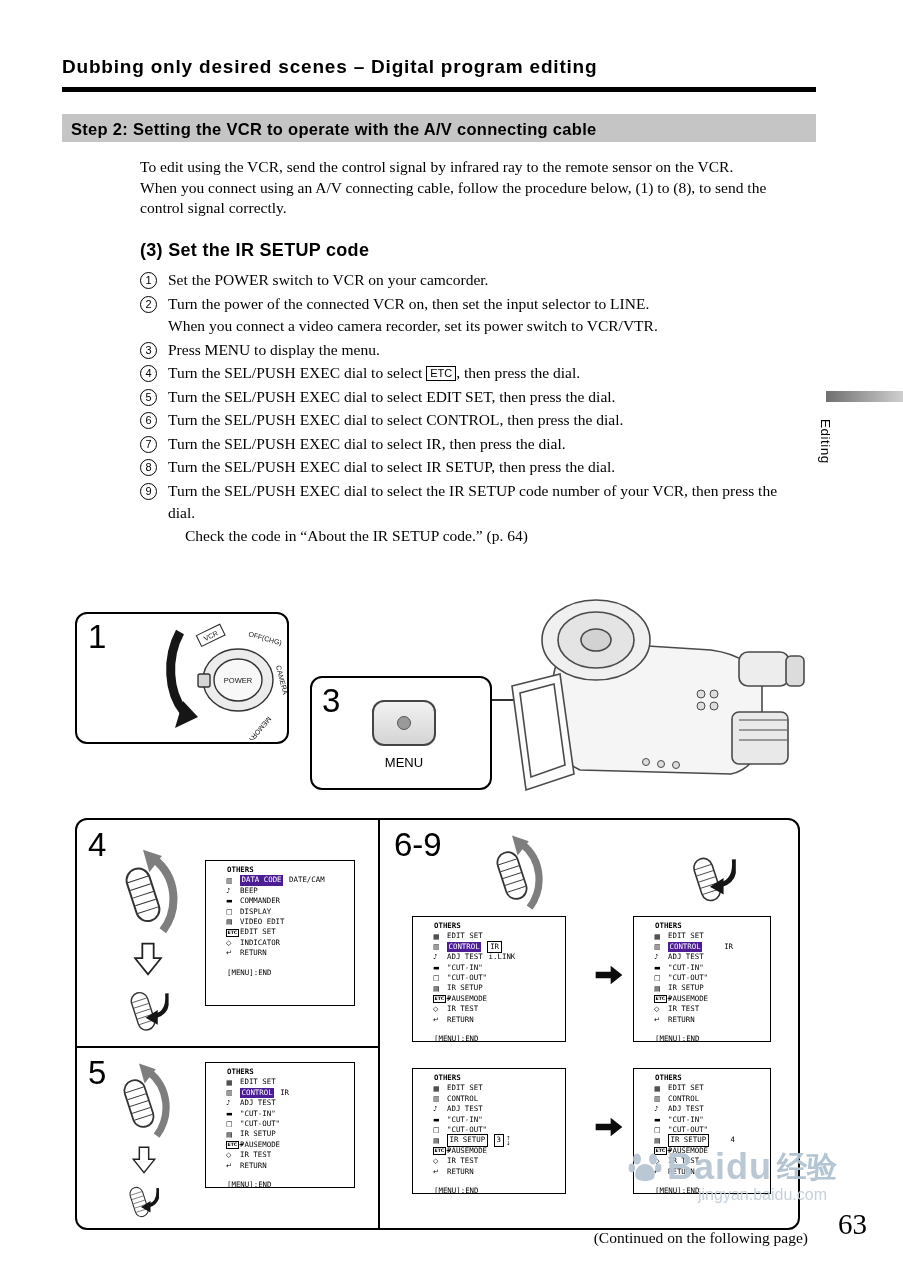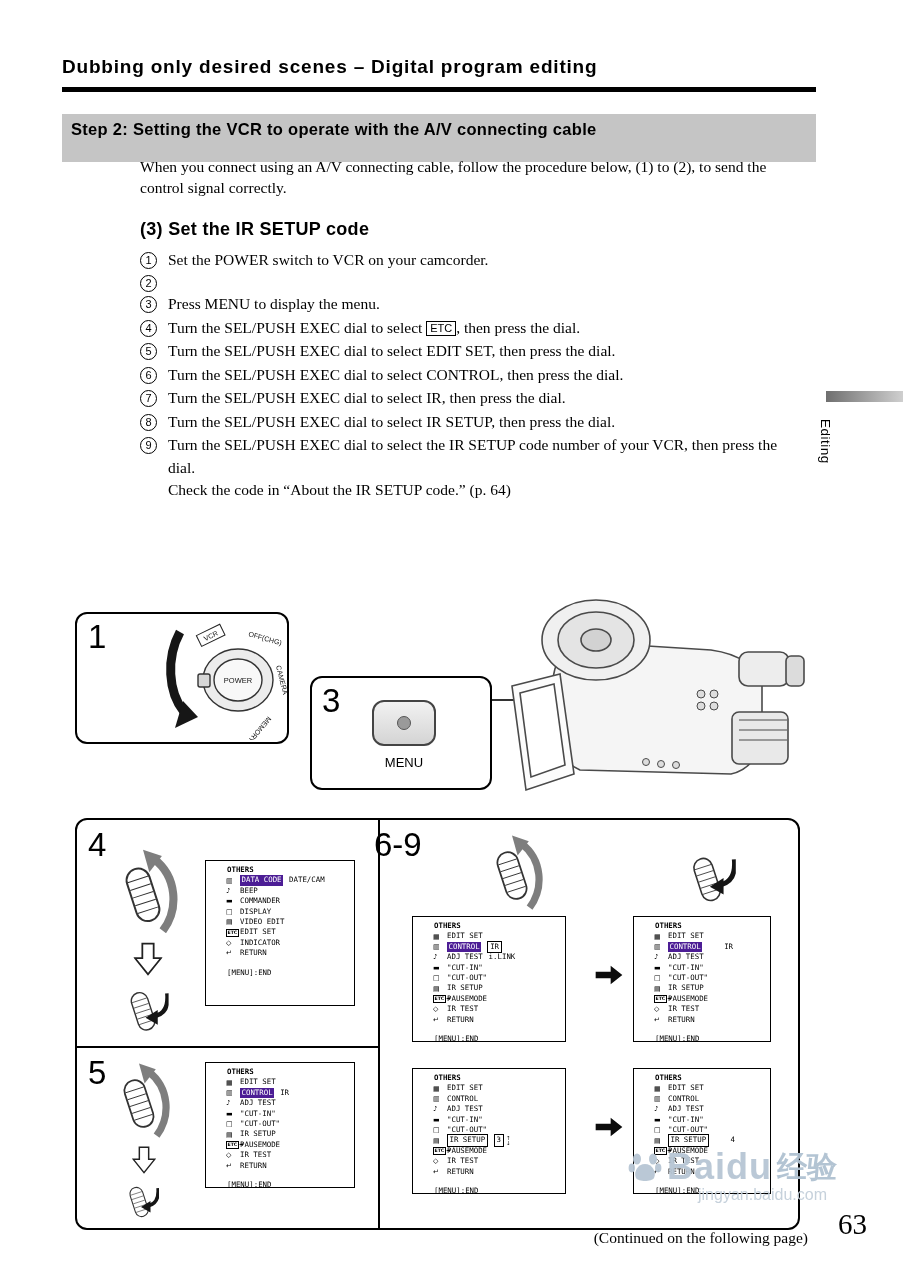--- a/index.html
+++ b/index.html
@@ -3,34 +3,34 @@
 <meta charset="utf-8">
 <style>
   * { margin:0; padding:0; box-sizing:border-box; }
   html,body { background:#ffffff; }
   body { font-family:"Liberation Serif", serif; color:#000; }
   .page { position:relative; width:903px; height:1280px; background:#fff; overflow:hidden; }
 
   .page-title { position:absolute; left:62px; top:56px; font-family:"Liberation Sans",sans-serif;
                 font-weight:bold; font-size:19px; letter-spacing:0.8px;text-align:right; }
   .title-rule { position:absolute; left:62px; top:87px; width:754px; height:5px; background:#000; }
-  .step-bar  { position:absolute; left:62px; top:114px; width:754px; height:48px; background:#c5c5c5;
+  .step-bar  { position:absolute; left:62px; top:114px; width:754px; height:28px; background:#c5c5c5;
                font-family:"Liberation Sans",sans-serif; font-weight:bold; font-size:16.5px;
                line-height:30px; padding-left:9px; letter-spacing:0.3px; }
 
   .content { position:absolute; left:140px; top:157px; width:664px; font-size:15.5px; line-height:20.5px; }
   .intro-p { margin:0; }
   .sec-title { font-family:"Liberation Sans",sans-serif; font-size:18px; font-weight:bold;
                margin-top:21px; margin-bottom:9px; letter-spacing:0.3px; }
   .step-row { display:flex; align-items:flex-start; margin-bottom:1px; }
   .cnum { flex:0 0 17px; width:17px; height:17px; border:1.2px solid #000; border-radius:50%;
           font-family:"Liberation Sans",sans-serif; font-size:11px; line-height:15px; text-align:center;
           margin:3px 11px 0 0; }
   .step-text { white-space:pre-line; line-height:22.5px; }
-  .step-note { display:block; }
+  .step-note { display:block;margin-left:17px; }
   .etc-badge { display:inline-block; border:1px solid #000; font-family:"Liberation Sans",sans-serif;
                font-size:11px; line-height:13px; padding:0 3px; vertical-align:1px; white-space:nowrap; }
 
   .side-tab { position:absolute; left:826px; top:391px; width:77px; height:11px;
               background:linear-gradient(to right,#6f6f6f,#cfcfcf); }
   .side-label { position:absolute; left:818px; top:419px; writing-mode:vertical-rl;
                 font-family:"Liberation Sans",sans-serif; font-size:13.5px; letter-spacing:0.5px; }
 
   .figbox { position:absolute; border:2px solid #000; border-radius:12px; background:#fff; }
   .vdiv { position:absolute; left:301px; top:0; width:2px; height:100%; background:#000; }
@@ -103,30 +103,33 @@
   </defs>
 </svg>
 
 <div class="page">
 
   <div class="page-title">Dubbing only desired scenes – Digital program editing</div>
   <div class="title-rule"></div>
   <div class="step-bar">Step 2: Setting the VCR to operate with the A/V connecting cable</div>
 
   <div class="content">
-    <p class="intro-p">When you connect using an A/V connecting cable, follow the procedure below, (1) to (2), to send the control signal correctly.</p>
+    <p class="intro-p">To edit using the VCR, send the control signal by infrared ray to the remote sensor on the VCR.</p>
+    <p class="intro-p">When you connect using an A/V connecting cable, follow the procedure below, (1) to (8), to send the control signal correctly.</p>
     <h2 class="sec-title">(3) Set the IR SETUP code</h2>
 
     <div class="steps">
       <div class="step-row">
           <span class="cnum">1</span>
           <span class="step-text">Set the POWER switch to VCR on your camcorder.</span>
         </div>
       <div class="step-row">
           <span class="cnum">2</span>
+          <span class="step-text">Turn the power of the connected VCR on, then set the input selector to LINE.
+When you connect a video camera recorder, set its power switch to VCR/VTR.</span>
         </div>
       <div class="step-row">
           <span class="cnum">3</span>
           <span class="step-text">Press MENU to display the menu.</span>
         </div>
       <div class="step-row">
           <span class="cnum">4</span>
           <span class="step-text"><span>Turn the SEL/PUSH EXEC dial to select </span><span class="etc-badge">ETC</span><span>, then press the dial.</span></span>
         </div>
       <div class="step-row">
@@ -210,21 +213,21 @@
       <circle cx="180" cy="171" r="3.5" fill="#ddd"></circle>
     </g>
   </svg>
 
   <div class="figbox" style="left:75px; top:818px; width:725px; height:412px">
     <div class="vdiv"></div>
     <div class="hdiv"></div>
   </div>
   <div class="fignum" style="left:88px; top:826px">4</div>
   <div class="fignum" style="left:88px; top:1054px">5</div>
-  <div class="fignum" style="left:374px; top:826px">6-9</div>
+  <div class="fignum" style="left:394px; top:826px">6-9</div>
 
   <svg class="fig-svg" style="left:106px; top:848px; width:74px; height:90px" viewBox="0 0 80 100">
       <use href="#dial-turn"></use>
     </svg>
   <svg class="fig-svg" style="left:133px; top:942px; width:30px; height:34px" viewBox="0 0 36 42">
       <use href="#hollow-down"></use>
     </svg>
   <svg class="fig-svg" style="left:106px; top:978px; width:74px; height:64px" viewBox="0 0 80 100">
       <use href="#dial-press"></use>
     </svg>

